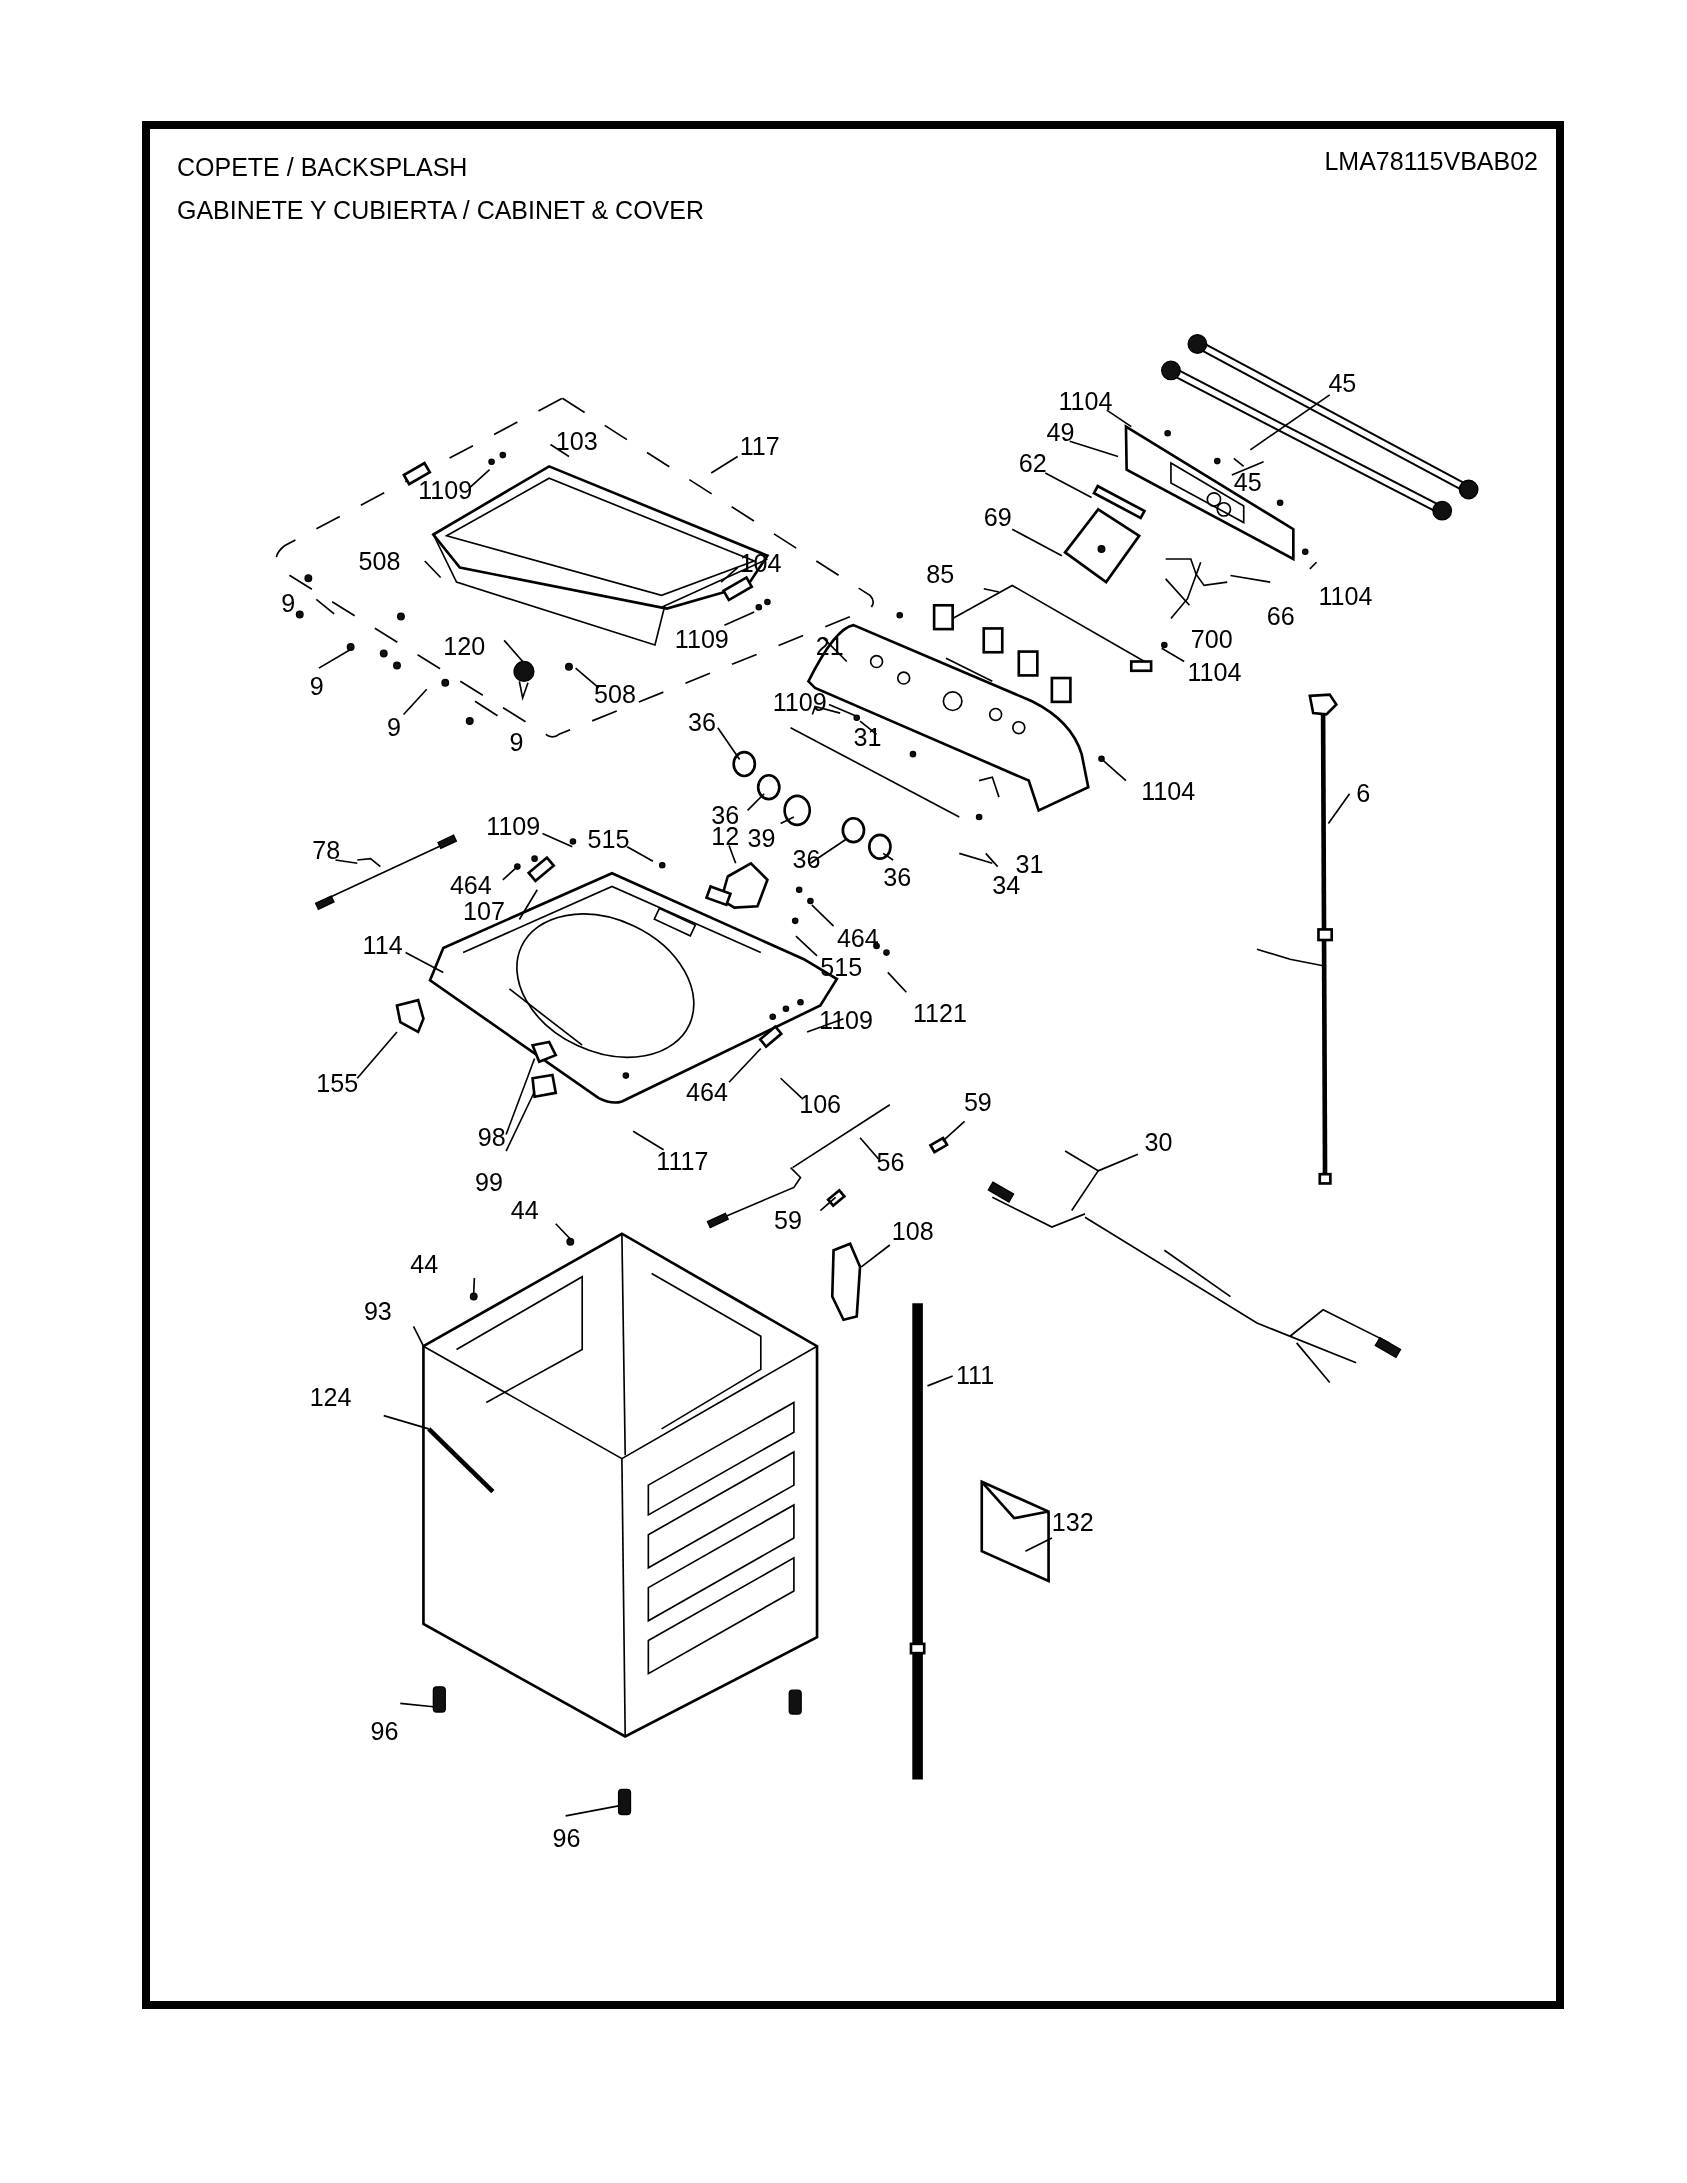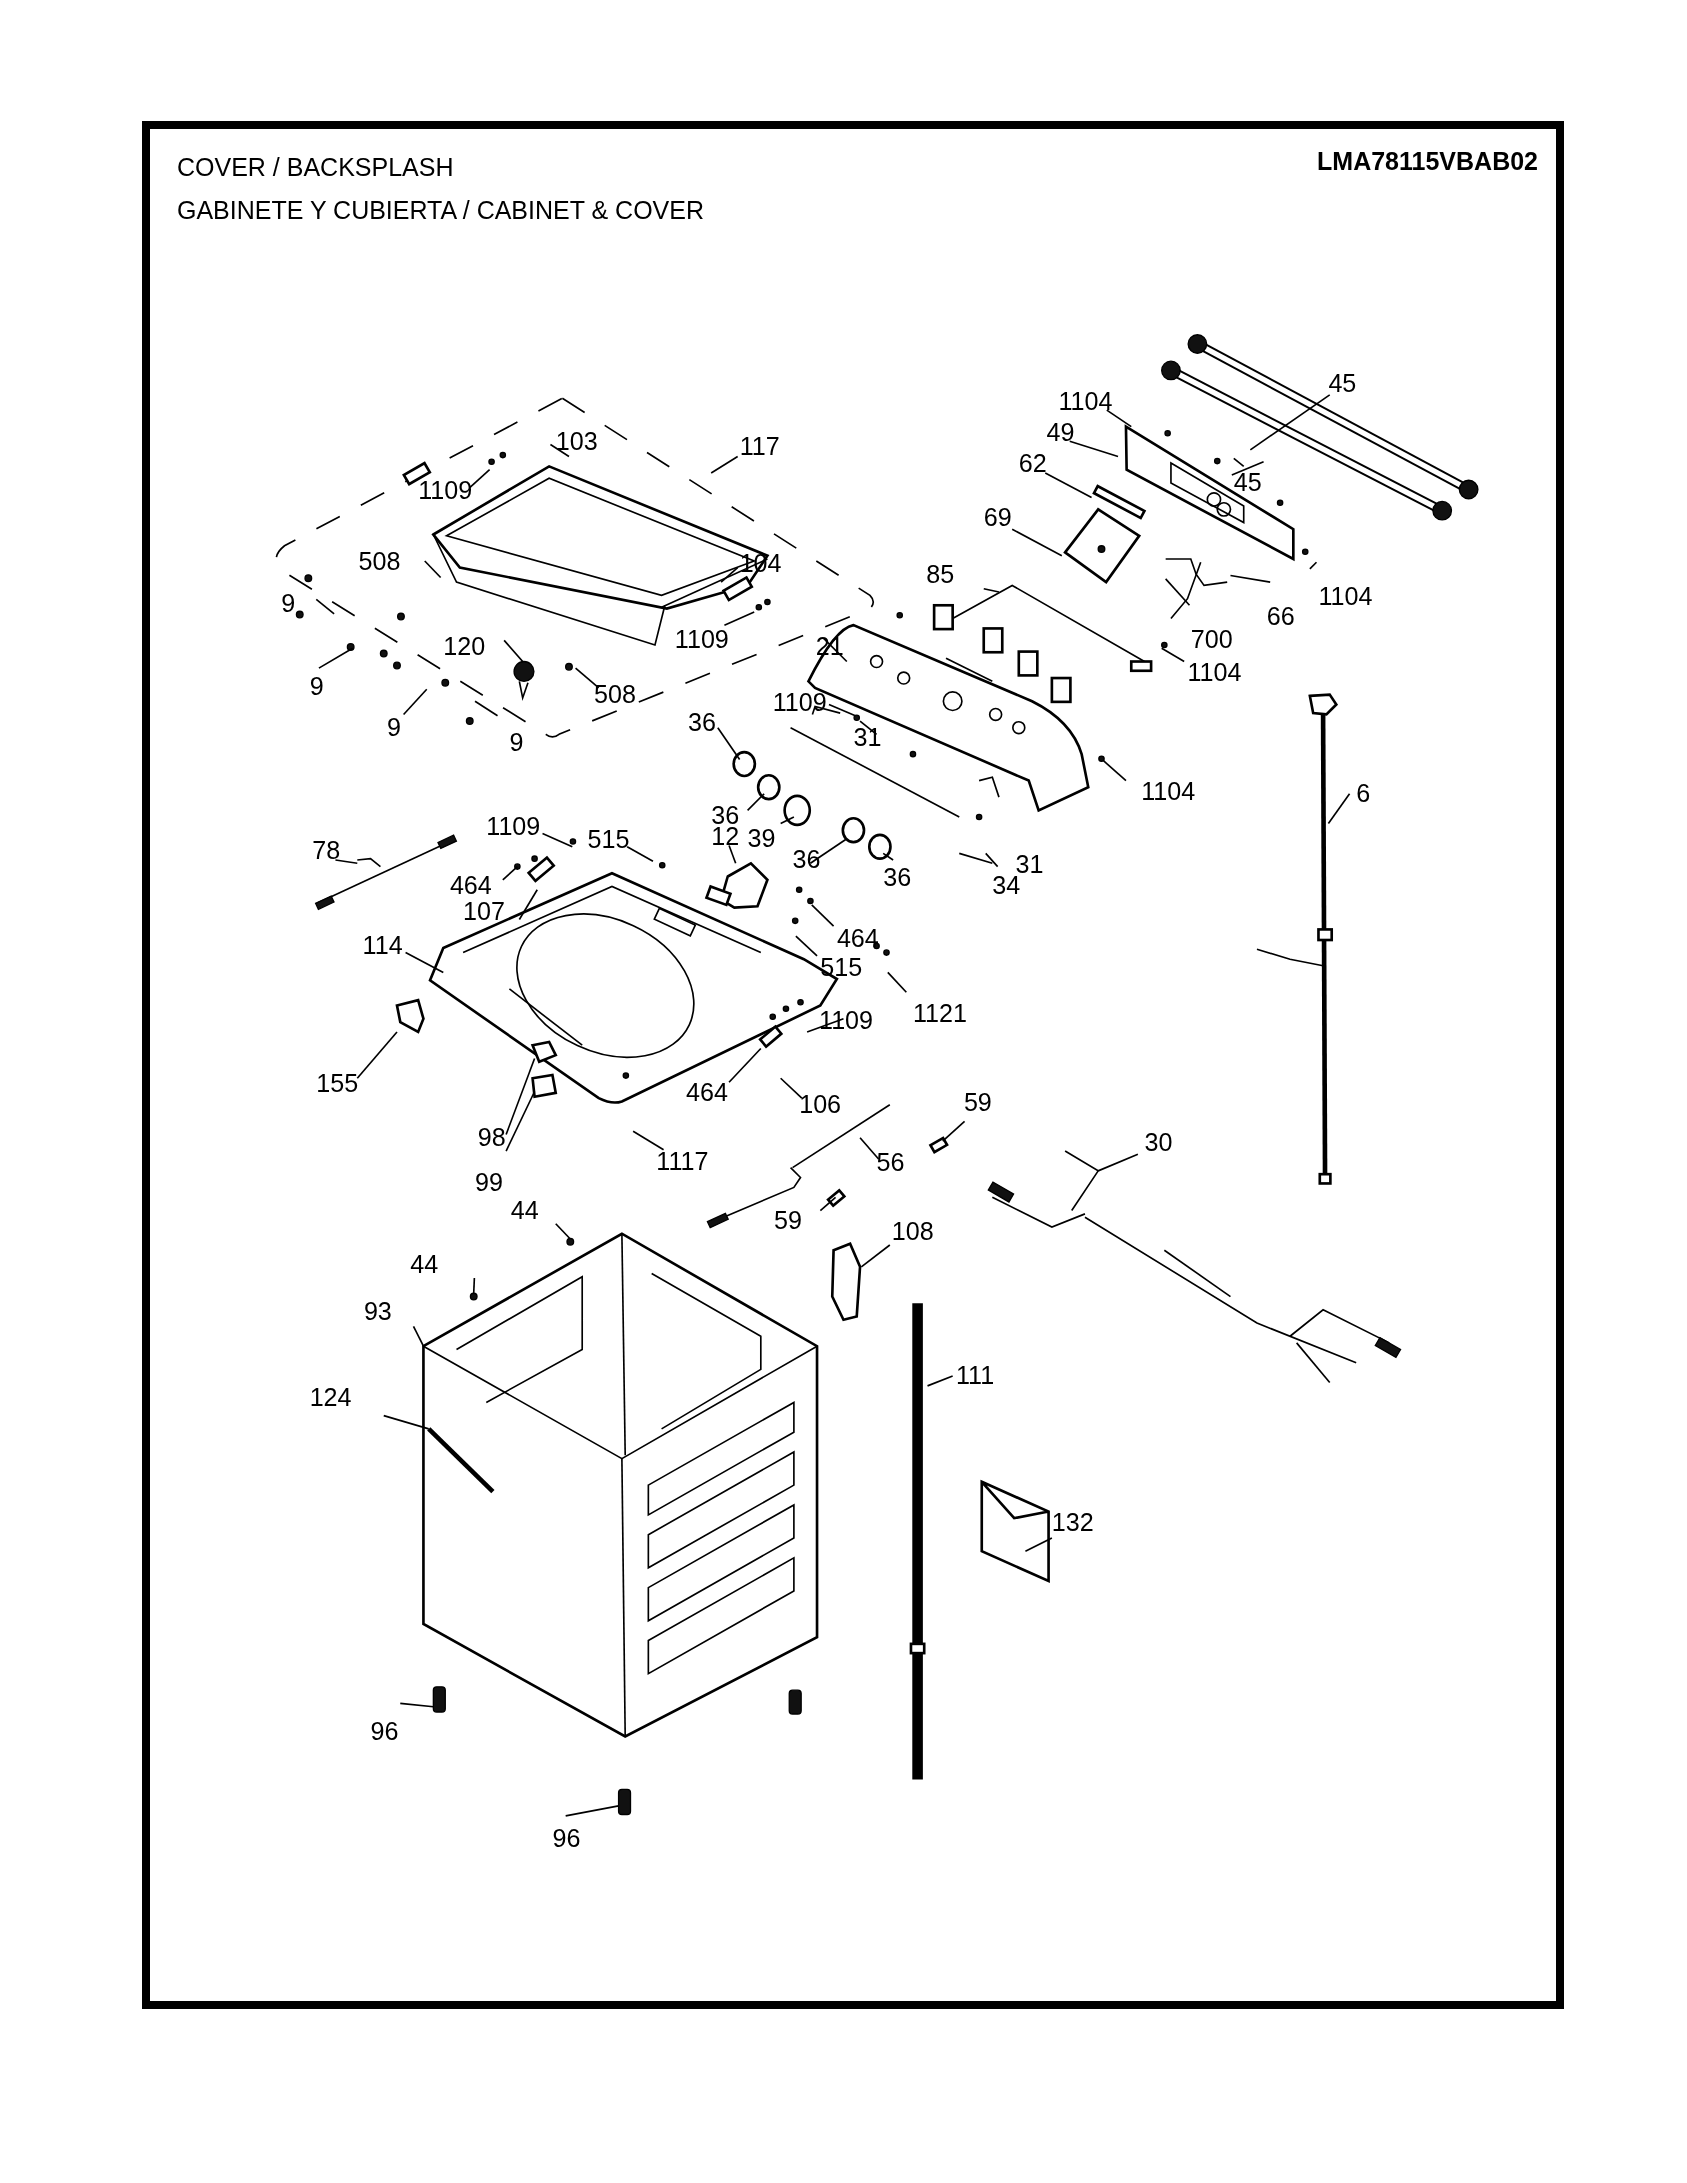--- a/index.html
+++ b/index.html
@@ -1,33 +1,33 @@
 <!DOCTYPE html>
 <html style="font-size:10.6px"><head>
 <meta charset="utf-8">
 <style>
   html, body { margin: 0; padding: 0; background: #ffffff; }
   body { width: 1687px; height: 2183px; position: relative; overflow: hidden; font-family: "Liberation Sans", sans-serif; color: #000; }
   .frame { position: absolute; left: 142px; top: 121px; width: 1406px; height: 1872px; border: 8px solid #000; }
   .title { position: absolute; left: 177px; font-size: 25px; line-height: 29px; white-space: nowrap; }
-  .model { position: absolute; right: 149px; top: 147px; font-size: 25px; line-height: 29px; white-space: nowrap; font-weight: bold; }
+  .model { position: absolute; right: 149px; top: 147px; font-size: 25px; line-height: 29px; white-space: nowrap; }
   svg.diagram { position: absolute; left: 0; top: 0; }
   .lbl { font-family: "Liberation Sans", sans-serif; font-size: 38px; fill: #000; }
   .ln { stroke: #000; stroke-width: 2.5; fill: none; }
   .part { stroke: #000; stroke-width: 4; fill: #fff; }
   .thin { stroke: #000; stroke-width: 2.5; fill: none; }
   .dash { stroke: #000; stroke-width: 2.5; fill: none; stroke-dasharray: 40 36; }
   .dark { fill: #111; stroke: #000; stroke-width: 2; }
 </style>
 </head>
 <body>
 
 <div class="frame"></div>
 
-<div class="title" style="top:153px;">COVER / BACKSPLASH</div>
+<div class="title" style="top:153px;">COPETE / BACKSPLASH</div>
 <div class="title" style="top:196px;">GABINETE Y CUBIERTA / CABINET &amp; COVER</div>
 <div class="model">LMA78115VBAB02</div>
 
 <svg class="diagram" width="1687" height="2183" viewBox="0 0 2550 3300">
 
   <path class="dash" d="M850,602 L1315,900 Q1325,910 1315,920 L845,1110 Q835,1118 825,1110 L430,865 Q405,845 430,825 Z"></path>
 
   <g>
     <path class="part" d="M655,808 L830,705 L1160,840 L1130,885 L1008,920 L695,858 Z" style="fill:#fff"></path>
     <path class="thin" d="M675,810 L830,723 L1140,848 L1000,900 Z"></path>

